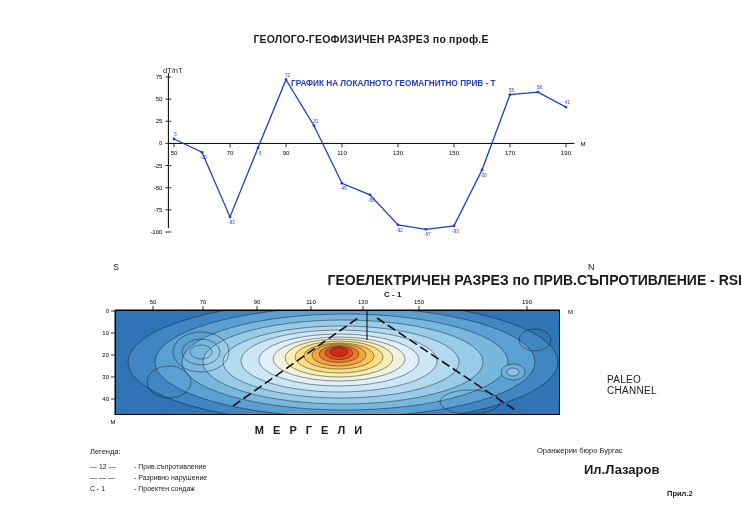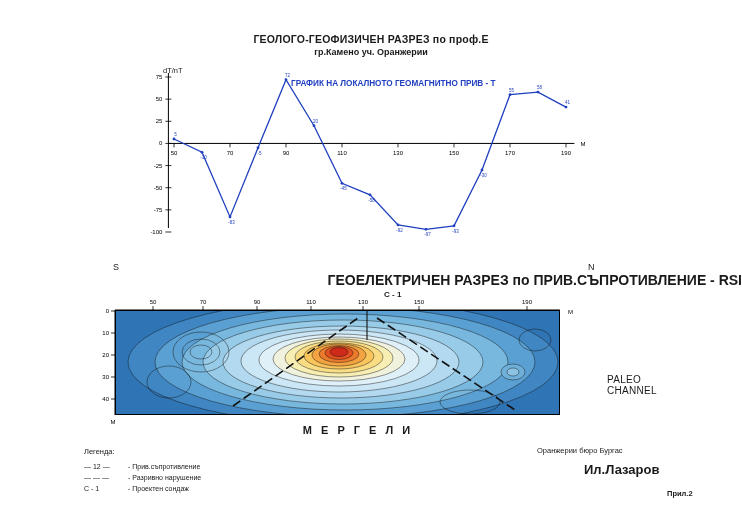--- a/index.html
+++ b/index.html
@@ -31,28 +31,28 @@
   }
   .sect-title{
     position:absolute;left:0;top:272px;width:742px;text-align:right;
     font-size:14px;font-weight:bold;
   }
   .s-letter{position:absolute;left:113px;top:262px;font-size:9px;}
   .n-letter{position:absolute;left:588px;top:262px;font-size:9px;}
   .c1-label{position:absolute;left:384px;top:290px;font-size:8px;font-weight:bold;}
   .mergeli{
     position:absolute;left:0;top:424px;width:620px;text-align:center;
-    font-size:11px;font-weight:bold;letter-spacing:3px;margin-left:48px;
+    font-size:11px;font-weight:bold;letter-spacing:3px;
   }
   .paleo{
     position:absolute;left:607px;top:374px;font-size:10px;letter-spacing:.3px;
   }
 
   
-  .legend{position:absolute;left:84px;top:447px;font-size:7.5px;}
+  .legend{position:absolute;left:90px;top:447px;font-size:7.5px;}
   .legend .lg-title{font-size:7.5px;margin-bottom:5px;}
   .legend-row{display:flex;align-items:center;height:11px;}
   .legend-key{width:44px;font-size:7px;color:#222;white-space:nowrap;}
   .legend-txt{font-size:7px;}
 
   
   .cred1{position:absolute;left:537px;top:446px;font-size:7.5px;}
   .cred2{position:absolute;left:584px;top:462px;font-size:13px;font-weight:bold;}
   .cred3{position:absolute;left:667px;top:489px;font-size:7.5px;font-weight:bold;}
 
@@ -64,21 +64,20 @@
   .curve{fill:none;stroke:#1f3fbf;stroke-width:1.3;}
   .ptlbl{font-size:4.5px;fill:#1f3fbf;font-family:"Liberation Sans",sans-serif;}
   .sect-frame{position:absolute;left:0;top:0;width:445px;height:105px;border:1px solid #000;box-sizing:border-box;}
 </style>
 </head>
 <body>
 
 <div class="page">
 
   <div class="title1">ГЕОЛОГО-ГЕОФИЗИЧЕН РАЗРЕЗ по проф.Е</div>
-  <div class="title2">гр.Камено  уч. Оранжерии</div>
 
   <div class="axislabel-dt">dT/nT</div>
   <div class="graphlabel">ГРАФИК НА ЛОКАЛНОТО ГЕОМАГНИТНО ПРИВ - Т</div>
 
   <svg id="magnetic-chart" width="480" height="185" viewBox="0 0 480 185" style="position:absolute;left:130px;top:65px;">
       <line x1="38.4" y1="8" x2="38.4" y2="163" class="axis"></line>
       <line x1="38.4" y1="78.42857142857143" x2="444.40000000000003" y2="78.42857142857143" class="axis"></line>
       <line x1="35.4" y1="12" x2="41.4" y2="12" class="tick"></line>
       <text x="32.4" y="14" class="ticktxt" text-anchor="end">75</text>
       <line x1="35.4" y1="34.14285714285714" x2="41.4" y2="34.14285714285714" class="tick"></line>

